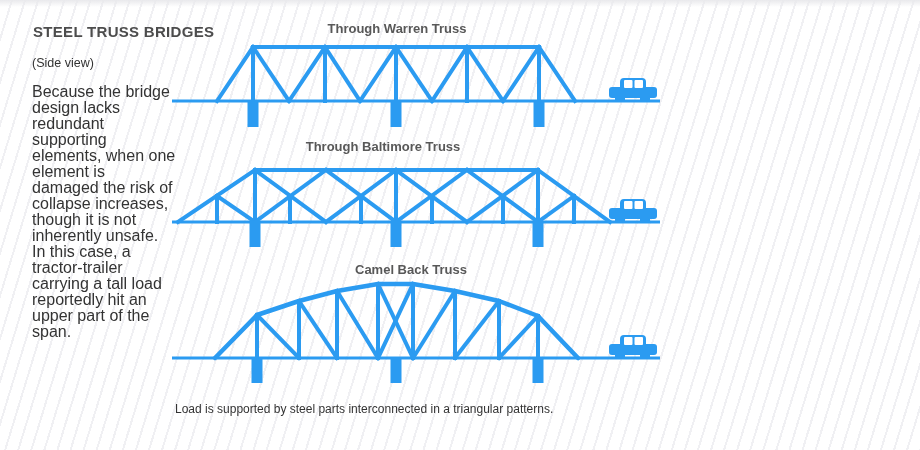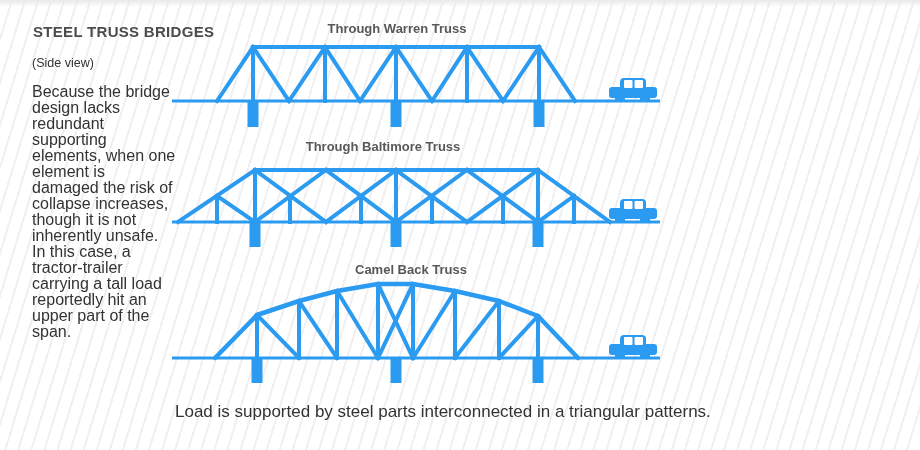--- a/index.html
+++ b/index.html
@@ -31,21 +31,21 @@
   .btitle{
     position:absolute;transform:translateX(-50%);
     font-size:13px;font-weight:bold;color:var(--heading);white-space:nowrap;
   }
   .bt1{left:397px;top:21px;}
   .bt2{left:383px;top:139px;}
   .bt3{left:394px;top:262px;margin-left:17px;}
   .bsvg{position:absolute;left:165px;width:510px;display:block;}
   .caption{
     position:absolute;left:175px;top:402px;
-    font-size:17px;color:var(--text);white-space:nowrap;
+    font-size:12px;color:var(--text);white-space:nowrap;
   }
 </style>
 </head>
 <body>
 
 <div class="canvas" style="--stripe: #f0f0f3; --heading: #585858; --title: #4c4c4c; --text: #333333;">
 
   <div class="side">
     <h1>STEEL TRUSS BRIDGES</h1>
     <div class="sub">(Side view)</div>

